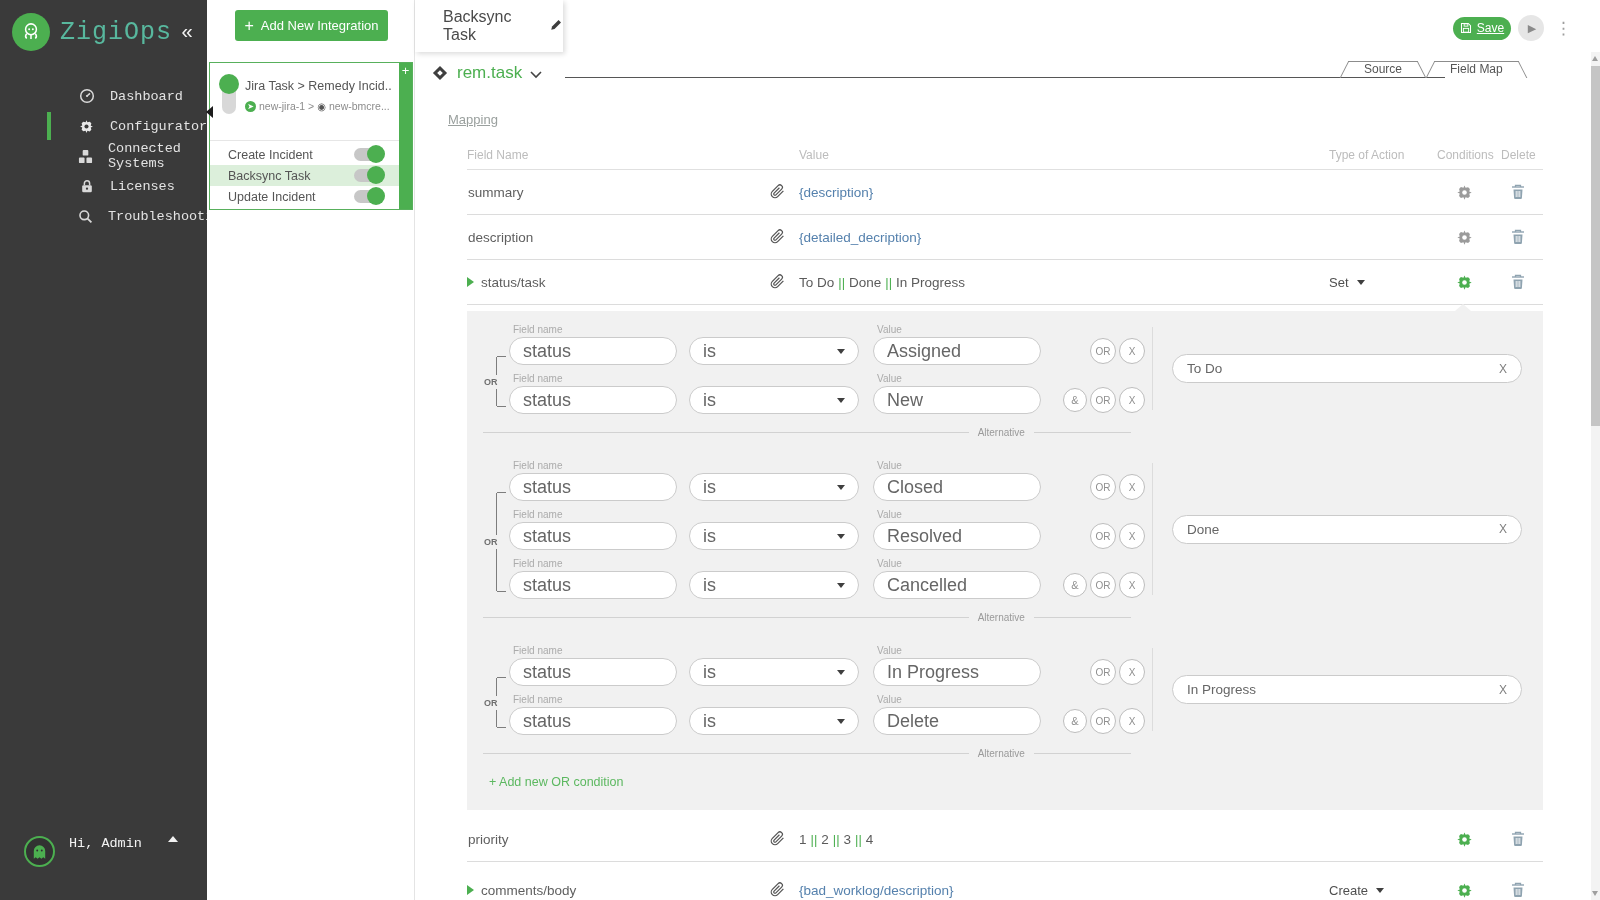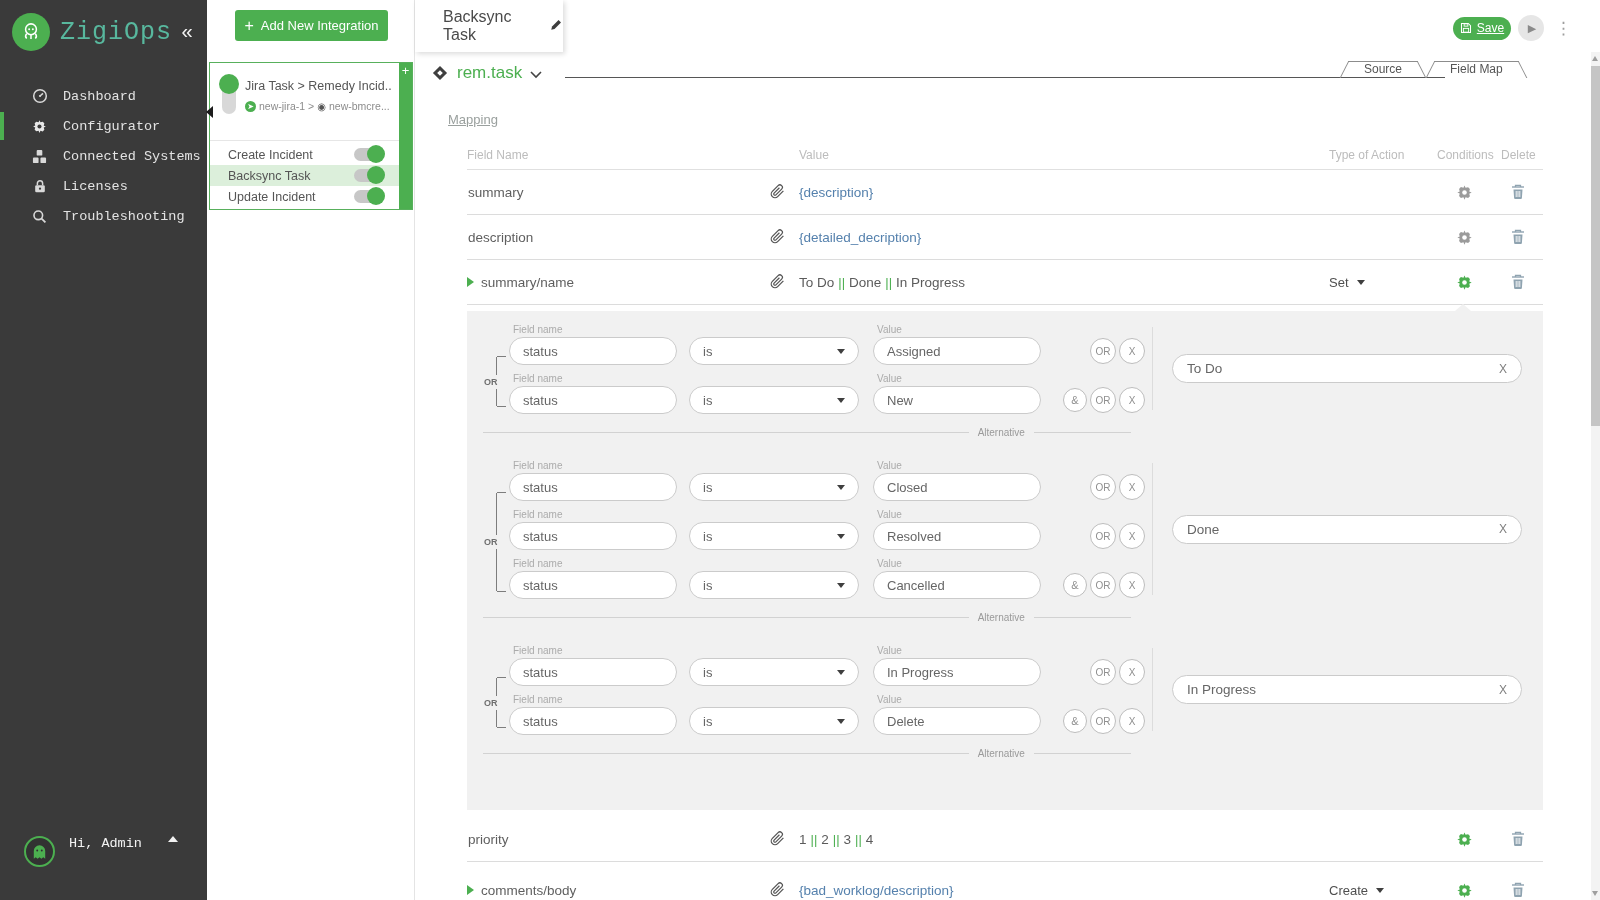--- a/index.html
+++ b/index.html
@@ -7,21 +7,21 @@
               font-family:"Liberation Sans", sans-serif; }
   .app { display:flex; width:1600px; height:900px; }
 
   
   .sidebar { width:207px; background:#3a3a3a; position:relative; flex:0 0 207px;font-family:Liberation Mono, monospace; }
   .logo-row { display:flex; align-items:center; padding:13px 14px 10px 12px; }
   .logo-circle { width:38px; height:38px; border-radius:50%; background:#4caf50;
                  display:flex; align-items:center; justify-content:center; }
   .logo-text { font-size:25px; color:#58b89e; margin-left:10px; letter-spacing:1px; }
   .collapse { margin-left:auto; color:#f0f0f0; font-size:20px; cursor:pointer; }
-  .nav { margin-top:20px; }
+  .nav { margin-top:20px;margin-left:47px; }
   .nav-item { position:relative; height:30px; display:flex; align-items:center;
               padding-left:31px; color:#e3e3e3; font-size:13.5px; cursor:pointer; }
   .nav-item .nicon { width:17px; height:17px; margin-right:15px; display:flex;
                      align-items:center; justify-content:center; color:#d9d9d9; font-size:15px; }
   .nav-item.active::before { content:""; position:absolute; left:0; top:1px; bottom:1px;
                              width:4px; background:#4caf50; }
   .user-row { position:absolute; left:24px; bottom:33px; display:flex; align-items:flex-start; }
   .avatar { width:31px; height:31px; border-radius:50%; border:2px solid #4caf50;
             background:#323232; display:flex; align-items:center; justify-content:center; }
   .user-name { color:#f2f2f2; font-size:13.5px; margin-left:14px; }
@@ -132,21 +132,21 @@
            border-left:8px solid transparent; border-right:8px solid transparent;
            border-bottom:7px solid #f1f1f1; }
   .cgroup { position:relative; padding-top:6px; }
   .g-left { margin-left:16px; width:664px; padding-left:26px; position:relative; }
   .crow { margin-bottom:7px; }
   .crow-labels { position:relative; height:14px; font-size:10px; color:#ababab; }
   .crow-labels .lf { position:absolute; left:4px; top:1px; }
   .crow-labels .lv { position:absolute; left:368px; top:1px; }
   .crow-fields { display:flex; align-items:center; }
   .pill { height:28px; border:1px solid #cbcbcb; border-radius:15px; background:#fff;
-          padding:0 13px; font-size:13px; color:#666; display:flex; align-items:center; }
+          padding:0 13px; font-size:18px; color:#666; display:flex; align-items:center; }
   .pf { width:168px; margin-right:12px; cursor:text; }
   .po { width:170px; margin-right:14px; justify-content:space-between; cursor:pointer; }
   .pv { width:168px; cursor:text; }
   .cbtns { margin-left:12px; width:92px; display:flex; justify-content:flex-end;
            align-items:center; gap:3px; }
   .circ { width:26px; height:26px; border:1px solid #bdbdbd; border-radius:50%; background:#fff;
           color:#8f8f8f; font-size:10px; display:flex; align-items:center; justify-content:center;
           cursor:pointer; }
   .circ.amp { width:24px; height:24px; font-size:11px; }
   .bracket { position:absolute; left:13px; width:9px; border-left:1px solid #7d7d7d; }
@@ -417,21 +417,21 @@
               <path d="M1 3h12" stroke="#8fa3b0" stroke-width="1.4"></path>
               <path d="M4.5 3V1.3h5V3" fill="none" stroke="#8fa3b0" stroke-width="1.3"></path>
               <path d="M2.5 5.5h9l-.6 8.6a1 1 0 01-1 .9H4.1a1 1 0 01-1-.9z" fill="#8fa3b0"></path>
               <path d="M5.2 7v6M7 7v6M8.8 7v6" stroke="#fff" stroke-width="0.9"></path>
             </svg>
         </span>
       </div>
 
       <div class="mrow witharrow">
         <span class="expand-tri"></span>
-        <span class="cf">summary/name</span>
+        <span class="cf">status/task</span>
         <span class="clink">
           <svg width="15" height="15" viewBox="0 0 24 24">
               <path d="M21.44 11.05l-9.19 9.19a6 6 0 01-8.49-8.49l9.19-9.19a4 4 0 015.66 5.66l-9.2 9.19a2 2 0 01-2.83-2.83l8.49-8.48" fill="none" stroke="#555" stroke-width="2"></path>
             </svg>
         </span>
         <span class="cval">
           <span>To Do</span><span class="sep">||</span><span>Done</span><span class="sep">||</span><span>In Progress</span>
         </span>
         <span class="cact">
           <span>Set</span>
@@ -660,20 +660,21 @@
                 <span>In Progress</span>
                 <span class="res-x">X</span>
               </span>
             </div>
         </div>
 
         <div class="alt">
             <span>Alternative</span>
           </div>
 
+        <div class="add-or">+ Add new OR condition</div>
       </div>
 
       <div class="mrow" style="margin-top:7px;">
         <span class="cf">priority</span>
         <span class="clink">
           <svg width="15" height="15" viewBox="0 0 24 24">
               <path d="M21.44 11.05l-9.19 9.19a6 6 0 01-8.49-8.49l9.19-9.19a4 4 0 015.66 5.66l-9.2 9.19a2 2 0 01-2.83-2.83l8.49-8.48" fill="none" stroke="#555" stroke-width="2"></path>
             </svg>
         </span>
         <span class="cval">

